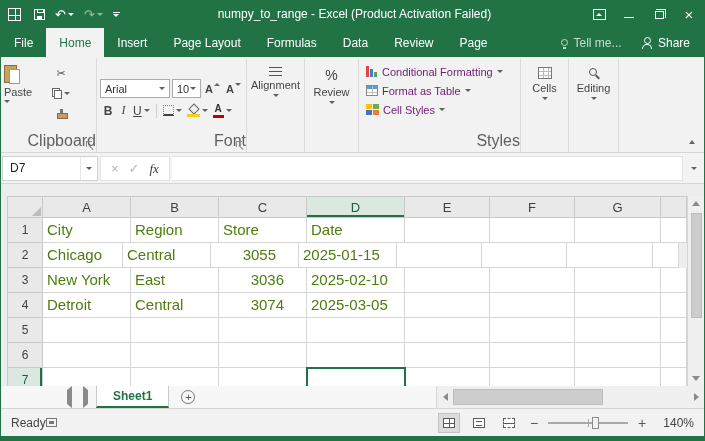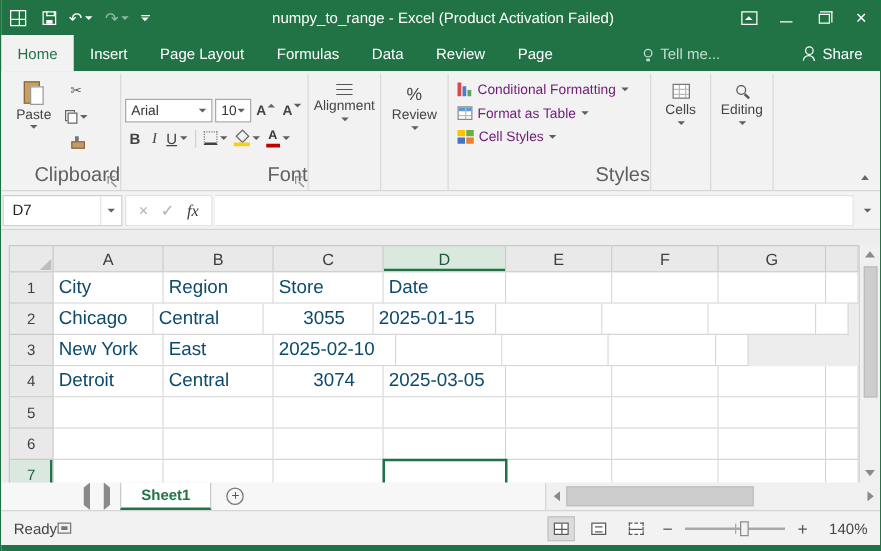--- a/index.html
+++ b/index.html
@@ -54,21 +54,21 @@
   .ribbon{flex:0 0 96px;background:#f2f2f2;border-bottom:1px solid #d5d5d5;display:flex;position:relative;padding-top:2px}
   .rgroup{position:relative;border-right:1px solid #dadada;padding:2px 3px 16px 3px;display:flex;flex-direction:column}
   .g-label{position:absolute;bottom:2px;left:0;right:0;text-align:right;font-size:16px;color:#606060}
   .launcher{position:absolute;right:2px;bottom:3px;width:8px;height:8px}
   .launcher::before{content:"";position:absolute;left:0;top:0;width:5px;height:5px;border-left:1px solid #8a8a8a;border-top:1px solid #8a8a8a}
   .launcher::after{content:"";position:absolute;right:0;bottom:1px;width:6px;height:1px;background:#8a8a8a;transform:rotate(45deg)}
   .sbtn{display:inline-flex;align-items:center;justify-content:center;gap:2px;height:17px;padding:0 2px;color:#444}
 
   .g-clipboard{width:96px}
   .g-content{display:flex;flex:1}
-  .paste-btn{width:46px;display:flex;flex-direction:column;align-items:center;gap:2px;padding-top:3px}
+  .paste-btn{width:46px;display:flex;flex-direction:column;gap:2px;padding-top:3px}
   .paste-icon{position:relative;width:16px;height:20px}
   .paste-icon::before{content:"";position:absolute;left:0;top:1px;width:11px;height:16px;background:#c9a15f;border:1px solid #8a6a3a}
   .paste-icon::after{content:"";position:absolute;right:0;bottom:0;width:9px;height:13px;background:#fff;border:1px solid #9a9a9a}
   .paste-label{font-size:11px;color:#444}
   .clip-col{display:flex;flex-direction:column;gap:3px;padding-top:4px}
   .scissors{font-size:11px;line-height:1;color:#555}
   .copy-icon{width:10px;height:11px;position:relative}
   .copy-icon::before{content:"";position:absolute;left:0;top:0;width:6px;height:7px;border:1px solid #666;background:#fff}
   .copy-icon::after{content:"";position:absolute;right:0;bottom:0;width:6px;height:7px;border:1px solid #666;background:#fff}
   .painter-icon{width:9px;height:10px;position:relative}
@@ -142,21 +142,21 @@
   .gridarea{flex:1;position:relative;background:#ededed;padding:12px 17px 0 6px;overflow:hidden}
   .hdr-row{display:flex;height:22px}
   .corner{width:36px;height:22px;background:#e9e9e9;border:1px solid #c9c9c9;position:relative;flex:0 0 36px}
   .corner::after{content:"";position:absolute;right:1px;bottom:1px;width:0;height:0;border-left:9px solid transparent;border-bottom:9px solid #bdbdbd}
   .colhdrs{display:flex}
   .colhdr{height:22px;background:#e9e9e9;border-right:1px solid #c9c9c9;border-top:1px solid #c9c9c9;border-bottom:1px solid #c9c9c9;display:flex;align-items:center;justify-content:center;font-size:13px;color:#3f3f3f}
   .colhdr.hl{background:#dbe8e0;box-shadow:inset 0 -2px 0 #217346;color:#1e5c38}
   .grow{display:flex;height:25px}
   .rowhdr{width:36px;flex:0 0 36px;background:#e9e9e9;border-right:1px solid #c9c9c9;border-bottom:1px solid #c9c9c9;border-left:1px solid #c9c9c9;display:flex;align-items:center;justify-content:center;font-size:12px;color:#3f3f3f}
   .rowhdr.hl{background:#dbe8e0;box-shadow:inset -2px 0 0 #217346;color:#1e5c38}
-  .cell{height:25px;background:#fff;border-right:1px solid #d6d6d6;border-bottom:1px solid #d6d6d6;font-size:15px;color:#0c4a6e;line-height:23px;padding:0 4px;white-space:nowrap;overflow:hidden;position:relative}
+  .cell{height:25px;background:#fff;border-right:1px solid #d6d6d6;border-bottom:1px solid #d6d6d6;font-size:15px;color:#4d7c0f;line-height:23px;padding:0 4px;white-space:nowrap;overflow:hidden;position:relative}
   .cell.num{text-align:right;padding-right:22px}
   .cell.active{outline:2px solid #217346;outline-offset:-1px;z-index:2}
   .vscroll{position:absolute;right:0;top:12px;bottom:0;width:17px;background:#f0f0f0;border-left:1px solid #d5d5d5;display:flex;flex-direction:column;align-items:center}
   .vs-btn{height:15px;display:flex;align-items:center;justify-content:center;width:100%}
   .vs-thumb{width:11px;background:#cdcdcd;border:1px solid #bdbdbd;height:105px;margin-top:2px}
   .vs-btn.vs-bottom{margin-top:auto}
   .tri-up{width:0;height:0;border-left:4px solid transparent;border-right:4px solid transparent;border-bottom:5px solid #8a8a8a}
   .tri-down{width:0;height:0;border-left:4px solid transparent;border-right:4px solid transparent;border-top:5px solid #8a8a8a}
   .tri-left{width:0;height:0;border-top:4px solid transparent;border-bottom:4px solid transparent;border-right:5px solid #8a8a8a}
   .tri-right{width:0;height:0;border-top:4px solid transparent;border-bottom:4px solid transparent;border-left:5px solid #8a8a8a}
@@ -232,20 +232,21 @@
           <span class="restore-icon"></span>
         </span>
       <span class="win-btn">
           <span class="close-icon">×</span>
         </span>
     </div>
   </div>
 
   <div class="tabrow">
     <div class="rtabs" style="display:flex">
+        <div class="rtab">File</div>
         <div class="rtab active">Home</div>
         <div class="rtab">Insert</div>
         <div class="rtab">Page Layout</div>
         <div class="rtab">Formulas</div>
         <div class="rtab">Data</div>
         <div class="rtab">Review</div>
         <div class="rtab">Page</div>
       </div>
     <div class="tellme">
       <span class="bulb"></span>
@@ -431,20 +432,21 @@
           <div class="cell" style="width: 98px;">2025-01-15</div>
           <div class="cell" style="width: 85px;"></div>
           <div class="cell" style="width: 85px;"></div>
           <div class="cell" style="width: 86px;"></div>
           <div class="cell" style="width: 26px;"></div>
         </div>
         <div class="grow">
           <div class="rowhdr">3</div>
           <div class="cell" style="width: 88px;">New York</div>
           <div class="cell" style="width: 88px;">East</div>
+          <div class="cell num" style="width: 88px;">3036</div>
           <div class="cell" style="width: 98px;">2025-02-10</div>
           <div class="cell" style="width: 85px;"></div>
           <div class="cell" style="width: 85px;"></div>
           <div class="cell" style="width: 86px;"></div>
           <div class="cell" style="width: 26px;"></div>
         </div>
         <div class="grow">
           <div class="rowhdr">4</div>
           <div class="cell" style="width: 88px;">Detroit</div>
           <div class="cell" style="width: 88px;">Central</div>

